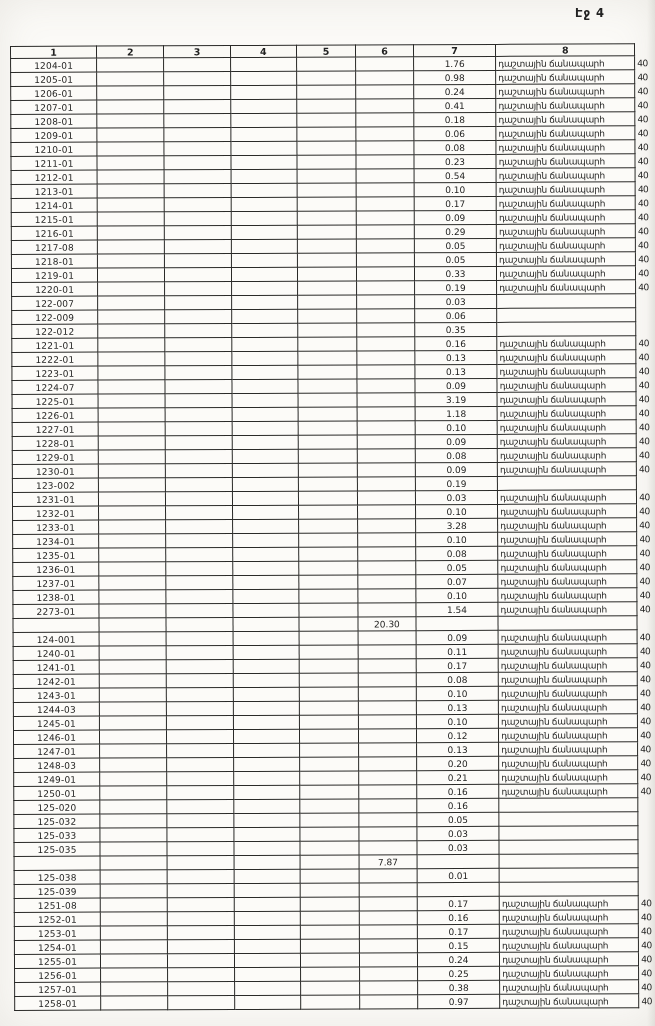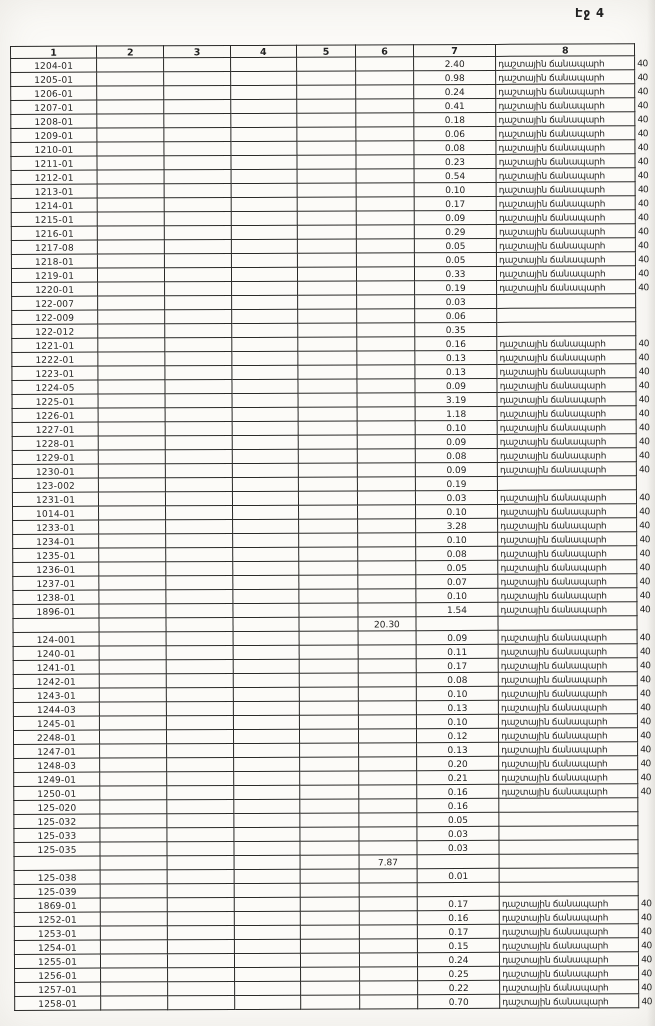--- a/index.html
+++ b/index.html
@@ -89,21 +89,21 @@
       </thead>
       <tbody>
 
           <tr class="data-row">
             <td class="c1">1204-01</td>
             <td class="c2"></td>
             <td class="c3"></td>
             <td class="c4"></td>
             <td class="c5"></td>
             <td class="c6"></td>
-            <td class="c7">2.40</td>
+            <td class="c7">1.76</td>
             <td class="c8">դաշտային ճանապարհ</td>
             <td class="cm">40</td>
           </tr>
 
           <tr class="data-row">
             <td class="c1">1205-01</td>
             <td class="c2"></td>
             <td class="c3"></td>
             <td class="c4"></td>
             <td class="c5"></td>
@@ -359,21 +359,21 @@
             <td class="c3"></td>
             <td class="c4"></td>
             <td class="c5"></td>
             <td class="c6"></td>
             <td class="c7">0.13</td>
             <td class="c8">դաշտային ճանապարհ</td>
             <td class="cm">40</td>
           </tr>
 
           <tr class="data-row">
-            <td class="c1">1224-05</td>
+            <td class="c1">1224-07</td>
             <td class="c2"></td>
             <td class="c3"></td>
             <td class="c4"></td>
             <td class="c5"></td>
             <td class="c6"></td>
             <td class="c7">0.09</td>
             <td class="c8">դաշտային ճանապարհ</td>
             <td class="cm">40</td>
           </tr>
 
@@ -467,21 +467,21 @@
             <td class="c3"></td>
             <td class="c4"></td>
             <td class="c5"></td>
             <td class="c6"></td>
             <td class="c7">0.03</td>
             <td class="c8">դաշտային ճանապարհ</td>
             <td class="cm">40</td>
           </tr>
 
           <tr class="data-row">
-            <td class="c1">1014-01</td>
+            <td class="c1">1232-01</td>
             <td class="c2"></td>
             <td class="c3"></td>
             <td class="c4"></td>
             <td class="c5"></td>
             <td class="c6"></td>
             <td class="c7">0.10</td>
             <td class="c8">դաշտային ճանապարհ</td>
             <td class="cm">40</td>
           </tr>
 
@@ -551,21 +551,21 @@
             <td class="c3"></td>
             <td class="c4"></td>
             <td class="c5"></td>
             <td class="c6"></td>
             <td class="c7">0.10</td>
             <td class="c8">դաշտային ճանապարհ</td>
             <td class="cm">40</td>
           </tr>
 
           <tr class="data-row">
-            <td class="c1">1896-01</td>
+            <td class="c1">2273-01</td>
             <td class="c2"></td>
             <td class="c3"></td>
             <td class="c4"></td>
             <td class="c5"></td>
             <td class="c6"></td>
             <td class="c7">1.54</td>
             <td class="c8">դաշտային ճանապարհ</td>
             <td class="cm">40</td>
           </tr>
 
@@ -659,21 +659,21 @@
             <td class="c3"></td>
             <td class="c4"></td>
             <td class="c5"></td>
             <td class="c6"></td>
             <td class="c7">0.10</td>
             <td class="c8">դաշտային ճանապարհ</td>
             <td class="cm">40</td>
           </tr>
 
           <tr class="data-row">
-            <td class="c1">2248-01</td>
+            <td class="c1">1246-01</td>
             <td class="c2"></td>
             <td class="c3"></td>
             <td class="c4"></td>
             <td class="c5"></td>
             <td class="c6"></td>
             <td class="c7">0.12</td>
             <td class="c8">դաշտային ճանապարհ</td>
             <td class="cm">40</td>
           </tr>
 
@@ -803,21 +803,21 @@
             <td class="c3"></td>
             <td class="c4"></td>
             <td class="c5"></td>
             <td class="c6"></td>
             <td class="c7"></td>
             <td class="c8"></td>
             <td class="cm"></td>
           </tr>
 
           <tr class="data-row">
-            <td class="c1">1869-01</td>
+            <td class="c1">1251-08</td>
             <td class="c2"></td>
             <td class="c3"></td>
             <td class="c4"></td>
             <td class="c5"></td>
             <td class="c6"></td>
             <td class="c7">0.17</td>
             <td class="c8">դաշտային ճանապարհ</td>
             <td class="cm">40</td>
           </tr>
 
@@ -881,33 +881,33 @@
             <td class="cm">40</td>
           </tr>
 
           <tr class="data-row">
             <td class="c1">1257-01</td>
             <td class="c2"></td>
             <td class="c3"></td>
             <td class="c4"></td>
             <td class="c5"></td>
             <td class="c6"></td>
-            <td class="c7">0.22</td>
+            <td class="c7">0.38</td>
             <td class="c8">դաշտային ճանապարհ</td>
             <td class="cm">40</td>
           </tr>
 
           <tr class="data-row">
             <td class="c1">1258-01</td>
             <td class="c2"></td>
             <td class="c3"></td>
             <td class="c4"></td>
             <td class="c5"></td>
             <td class="c6"></td>
-            <td class="c7">0.70</td>
+            <td class="c7">0.97</td>
             <td class="c8">դաշտային ճանապարհ</td>
             <td class="cm">40</td>
           </tr>
         </tbody>
     </table>
   </div>
 
   <div class="edge-shade"></div>
 </div>
 

